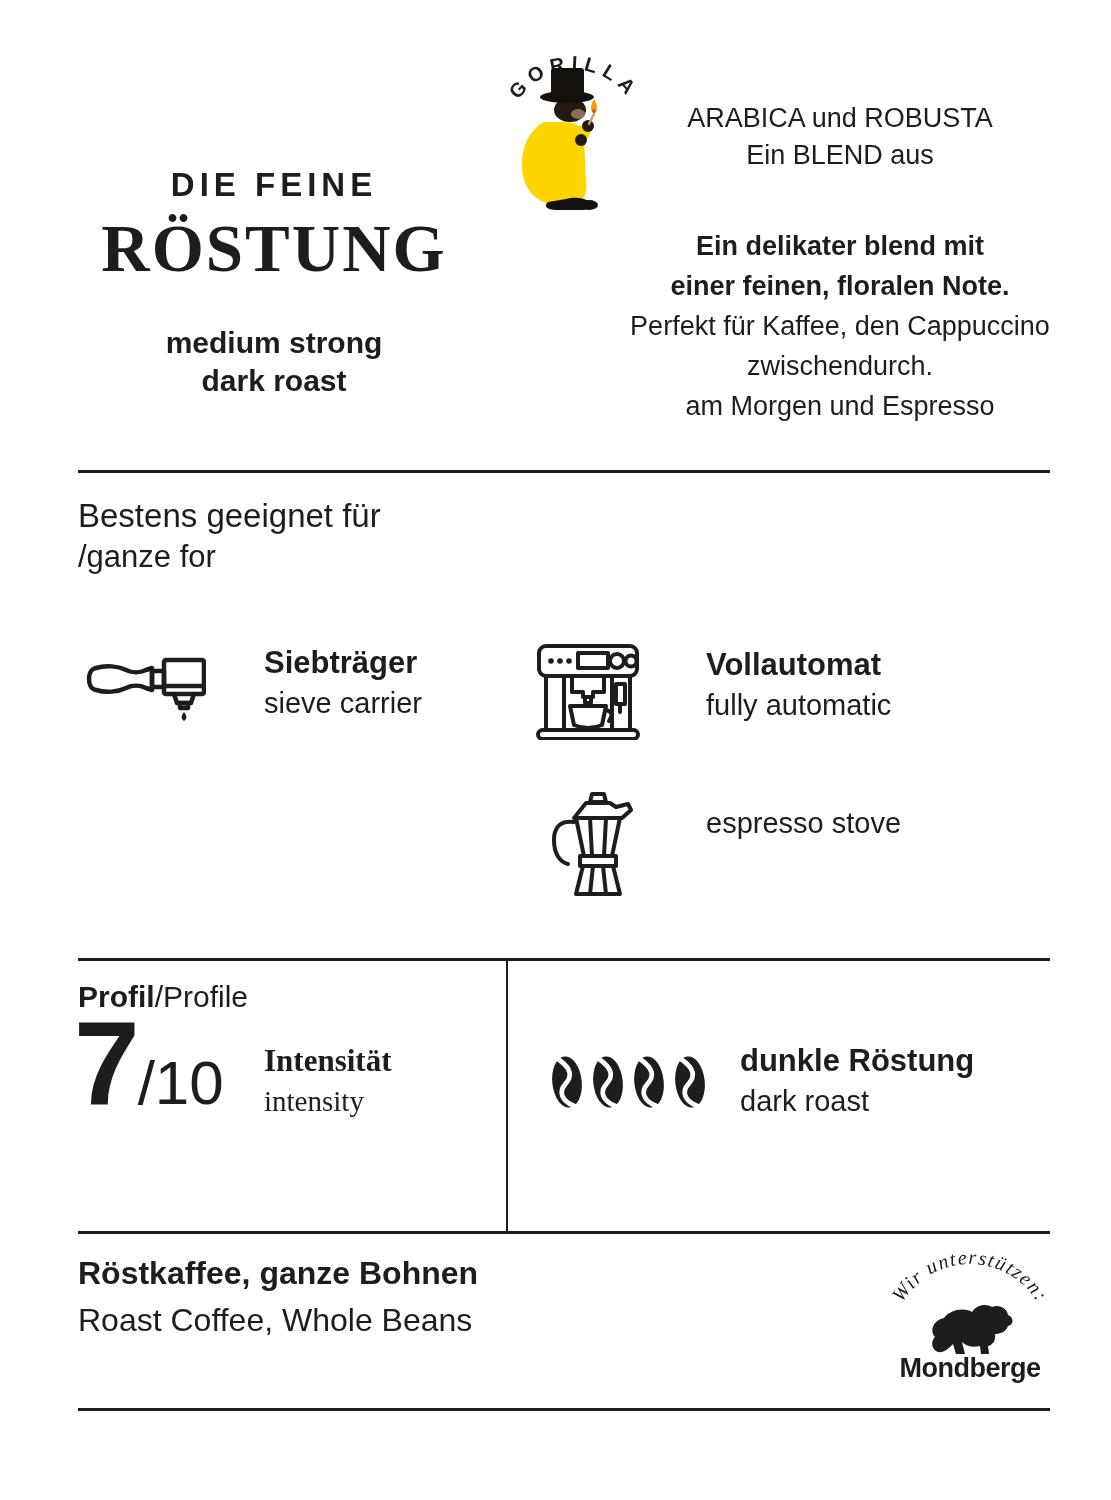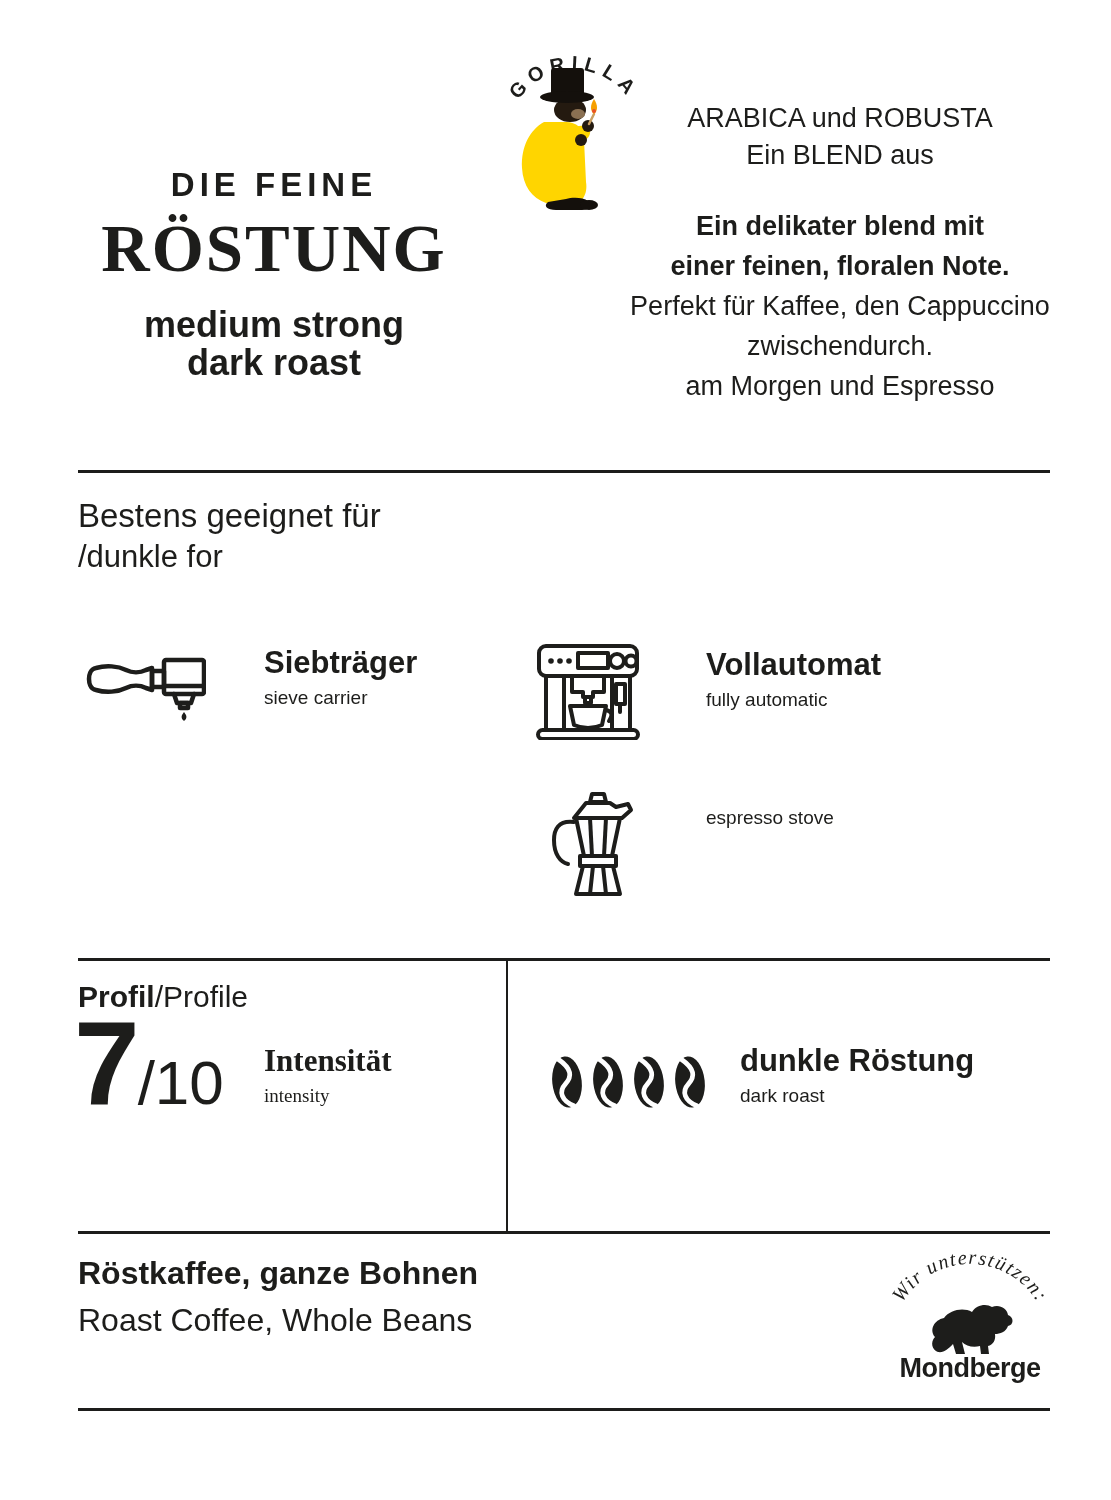--- a/index.html
+++ b/index.html
@@ -9,42 +9,42 @@
     margin:0 auto;
     background:#ffffff;
     font-family:"Liberation Sans", sans-serif;
     color:#1d1d1b;
     overflow:hidden;
   }
   
   .title-block{position:absolute;left:58px;top:168px;width:432px;text-align:center;}
   .eyebrow{font-size:33px;font-weight:bold;letter-spacing:5px;line-height:1;}
   .big-title{font-family:"Liberation Serif", serif;font-weight:bold;font-size:67px;letter-spacing:2px;line-height:1;margin-top:14px;}
-  .strength{font-size:36px;font-weight:bold;line-height:38px;margin-top:24px;}
+  .strength{font-size:30px;font-weight:bold;line-height:38px;margin-top:42px;}
   .brand-logo{position:absolute;left:488px;top:26px;width:172px;height:186px;}
   .blend-block{position:absolute;left:618px;top:100px;width:444px;text-align:center;}
   .blend-intro{font-size:27px;line-height:37px;}
-  .blend-main{margin-top:32px;font-size:27px;line-height:40px;}
+  .blend-main{margin-top:52px;font-size:27px;line-height:40px;}
   .blend-main .b{font-weight:bold;}
   
   .rule{position:absolute;left:78px;width:972px;height:3px;background:#1d1d1b;}
   .rule-1{top:470px;}
   .rule-2{top:958px;}
   .rule-3{top:1231px;}
   .rule-4{top:1408px;}
   .vrule{position:absolute;left:506px;top:958px;width:2px;height:273px;background:#1d1d1b;}
   
   .ideal-heading{position:absolute;left:78px;top:498px;}
   .h-de{font-size:33px;font-weight:normal;line-height:1.1;}
   .h-en{font-size:31px;line-height:1.1;margin-top:6px;}
   .icon-box{position:absolute;}
   .icon-box svg{display:block;}
   .item-label{position:absolute;}
   .lbl-de{font-size:31px;font-weight:bold;line-height:1.1;}
-  .lbl-en{font-size:19px;line-height:1.1;margin-top:8px;}
+  .lbl-en{font-size:29px;line-height:1.1;margin-top:8px;}
   
   .profile-heading{position:absolute;left:78px;top:980px;font-size:30px;}
   .profile-heading .b{font-weight:bold;}
   .score{position:absolute;left:74px;top:1004px;display:flex;align-items:baseline;}
   .score-val{font-size:118px;font-weight:bold;line-height:1;letter-spacing:-2px;}
   .score-scale{font-size:62px;line-height:1;}
   .intensity-label{position:absolute;left:264px;top:1044px;font-family:Liberation Serif, serif;}
   .beans{position:absolute;left:548px;top:1052px;display:flex;gap:3px;}
   .roast-label{position:absolute;left:740px;top:1044px;}
   
@@ -112,21 +112,21 @@
   </div>
 
   <div class="rule rule-1"></div>
   <div class="rule rule-2"></div>
   <div class="rule rule-3"></div>
   <div class="rule rule-4"></div>
   <div class="vrule"></div>
 
   <div class="ideal-heading">
     <div class="h-de">Bestens geeignet für</div>
-    <div class="h-en">/dunkle for</div>
+    <div class="h-en">/ganze for</div>
   </div>
 
   <div class="icon-box" style="left:86px;top:646px;">
     <svg viewBox="0 0 120 78" width="120" height="78" fill="none" stroke="#1d1d1b" stroke-width="4.5" stroke-linejoin="round" stroke-linecap="round">
       <path d="M10,22 C4,23 3,30 3,33 C3,36 4,43 10,44 C20,47 32,46 40,42 C46,39 54,39 60,42 L66,44 L66,22 L60,24 C54,27 46,27 40,24 C32,20 20,19 10,22 Z"></path>
       <rect x="66" y="25" width="12" height="16"></rect>
       <rect x="78" y="14" width="40" height="34" rx="2"></rect>
       <line x1="78" y1="40" x2="118" y2="40"></line>
       <path d="M88,48 L91,57 L105,57 L108,48"></path>
       <rect x="94" y="57" width="8" height="5"></rect>

